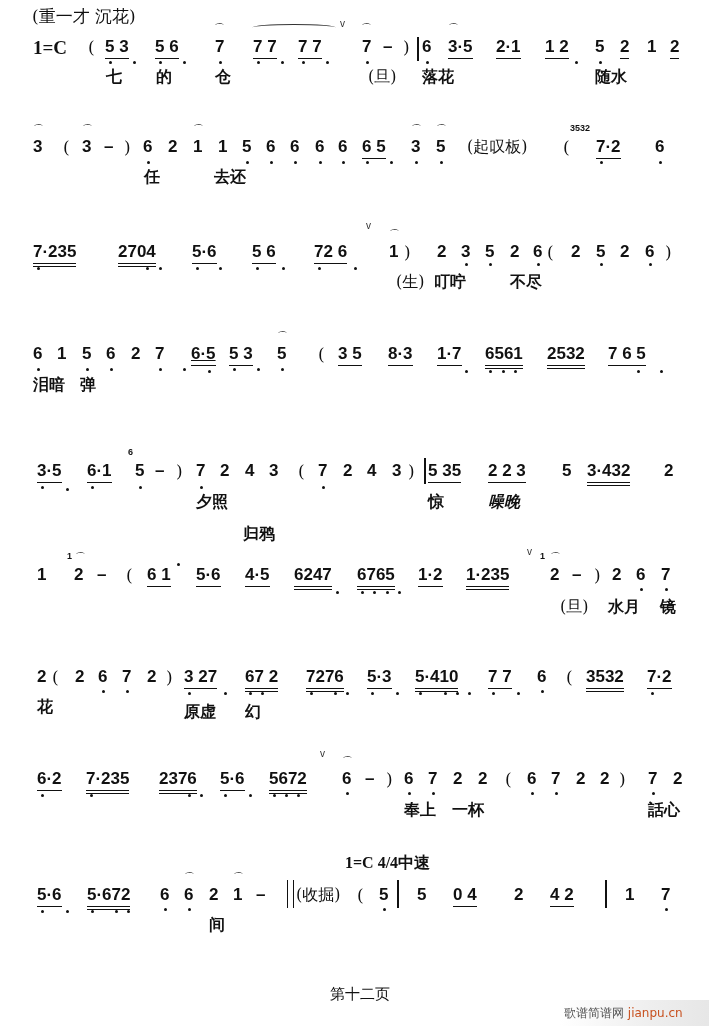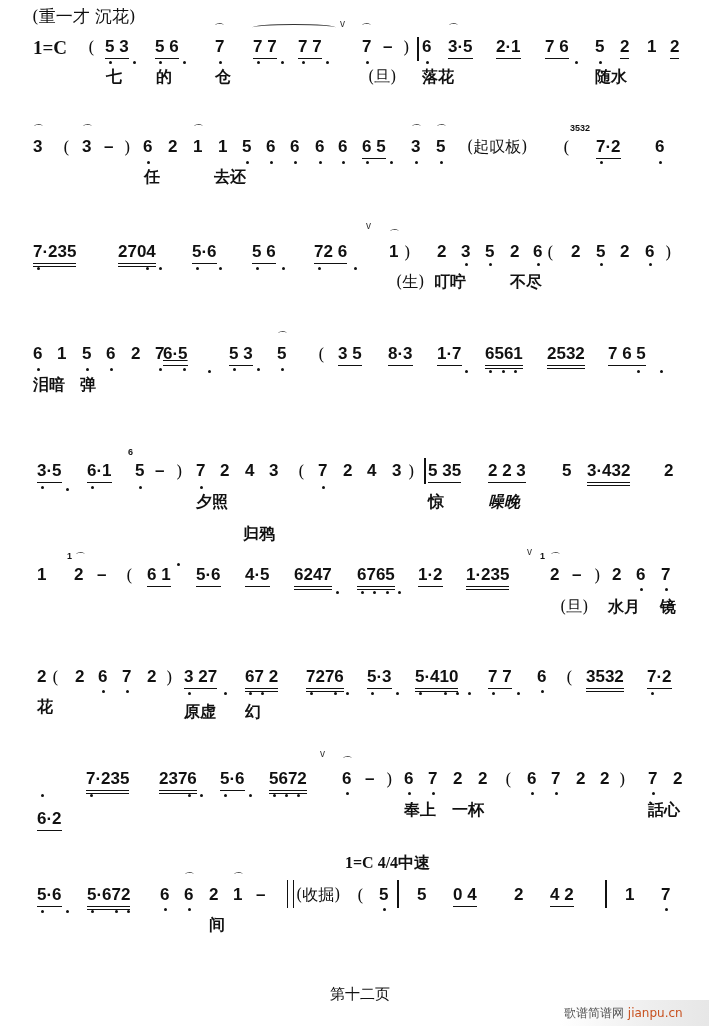--- a/index.html
+++ b/index.html
@@ -40,21 +40,21 @@
     <span class="tok ul1" style="left:155px;">5 6</span>
     <span class="tok" style="left:215px;">7</span>
     <span class="tok ul1" style="left:253px;">7 7</span>
     <span class="tok ul1" style="left:298px;">7 7</span>
     <span class="tok" style="left:362px;">7</span>
     <span class="tok" style="left:383px;">–</span>
     <span class="tok paren" style="left:403px;">)</span>
     <span class="tok" style="left:422px;">6</span>
     <span class="tok ul1" style="left:448px;">3·5</span>
     <span class="tok ul1" style="left:496px;">2·1</span>
-    <span class="tok ul1" style="left:545px;">7 6</span>
+    <span class="tok ul1" style="left:545px;">1 2</span>
     <span class="tok" style="left:595px;">5</span>
     <span class="tok ul1" style="left:620px;">2</span>
     <span class="tok" style="left:647px;">1</span>
     <span class="tok ul1" style="left:670px;">2</span>
   </div>
   <div class="bar" style="left:417px;top:37px;height:24px;"></div>
   <div class="fer" style="left:214px;top:23px;">⌒</div>
   <div class="fer" style="left:361px;top:23px;">⌒</div>
   <div class="fer" style="left:448px;top:23px;">⌒</div>
   <div class="slur" style="left:252px;top:24px;width:84px;"></div>
@@ -163,21 +163,21 @@
   <div class="lyr" style="left:434px;top:272px;">叮咛</div>
   <div class="lyr" style="left:510px;top:272px;">不尽</div>
 
   <div class="sys" style="top:344px;">
     <span class="tok" style="left:33px;">6</span>
     <span class="tok" style="left:57px;">1</span>
     <span class="tok" style="left:82px;">5</span>
     <span class="tok" style="left:106px;">6</span>
     <span class="tok" style="left:131px;">2</span>
     <span class="tok" style="left:155px;">7</span>
-    <span class="tok ul1" style="left:163px;text-decoration:underline;">6·5</span>
+    <span class="tok ul1" style="left:191px;text-decoration:underline;">6·5</span>
     <span class="tok ul1" style="left:229px;">5 3</span>
     <span class="tok" style="left:277px;">5</span>
     <span class="tok paren" style="left:318px;">(</span>
     <span class="tok ul1" style="left:338px;">3 5</span>
     <span class="tok ul1" style="left:388px;">8·3</span>
     <span class="tok ul1" style="left:437px;">1·7</span>
     <span class="tok ul2" style="left:485px;">6561</span>
     <span class="tok ul2" style="left:547px;">2532</span>
     <span class="tok ul1" style="left:608px;">7 6 5</span>
   </div>
@@ -307,21 +307,21 @@
   <div class="dotb" style="left:468px;top:692px;"></div>
     <div class="dotb" style="left:492px;top:692px;"></div>
   <div class="dotb" style="left:517px;top:692px;"></div>
     <div class="dotb" style="left:541px;top:690px;"></div>
   <div class="dotb" style="left:651px;top:692px;"></div>
   <div class="lyr" style="left:37px;top:697px;">花</div>
   <div class="lyr" style="left:184px;top:702px;">原虚</div>
   <div class="lyr" style="left:245px;top:702px;">幻</div>
 
   <div class="sys" style="top:769px;">
-    <span class="tok ul1" style="left:37px;margin-top:40px;">6·2</span>
+    <span class="tok ul1" style="left:37px;">6·2</span>
     <span class="tok ul2" style="left:86px;">7·235</span>
     <span class="tok ul2" style="left:159px;">2376</span>
     <span class="tok ul1" style="left:220px;">5·6</span>
     <span class="tok ul2" style="left:269px;">5672</span>
     <span class="tok" style="left:342px;">6</span>
     <span class="tok" style="left:365px;">–</span>
     <span class="tok paren" style="left:386px;">)</span>
     <span class="tok" style="left:404px;">6</span>
     <span class="tok" style="left:428px;">7</span>
     <span class="tok" style="left:453px;">2</span>

